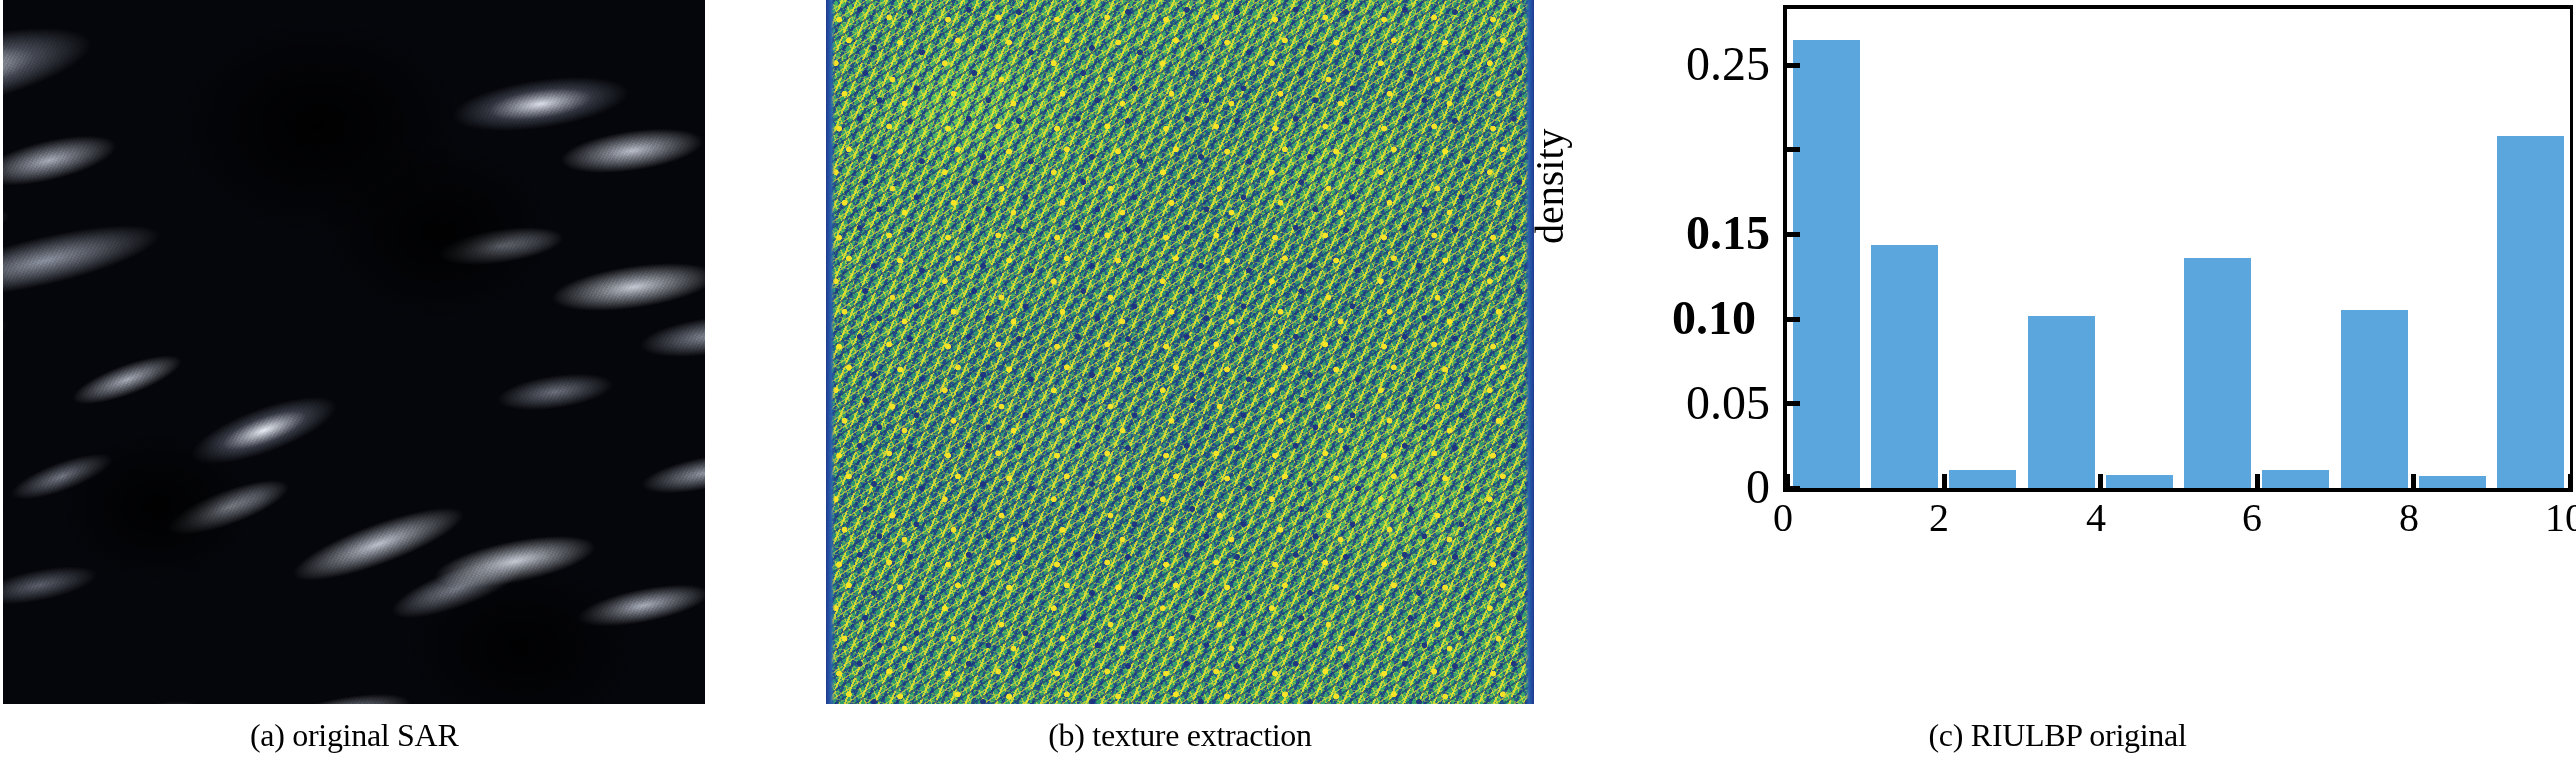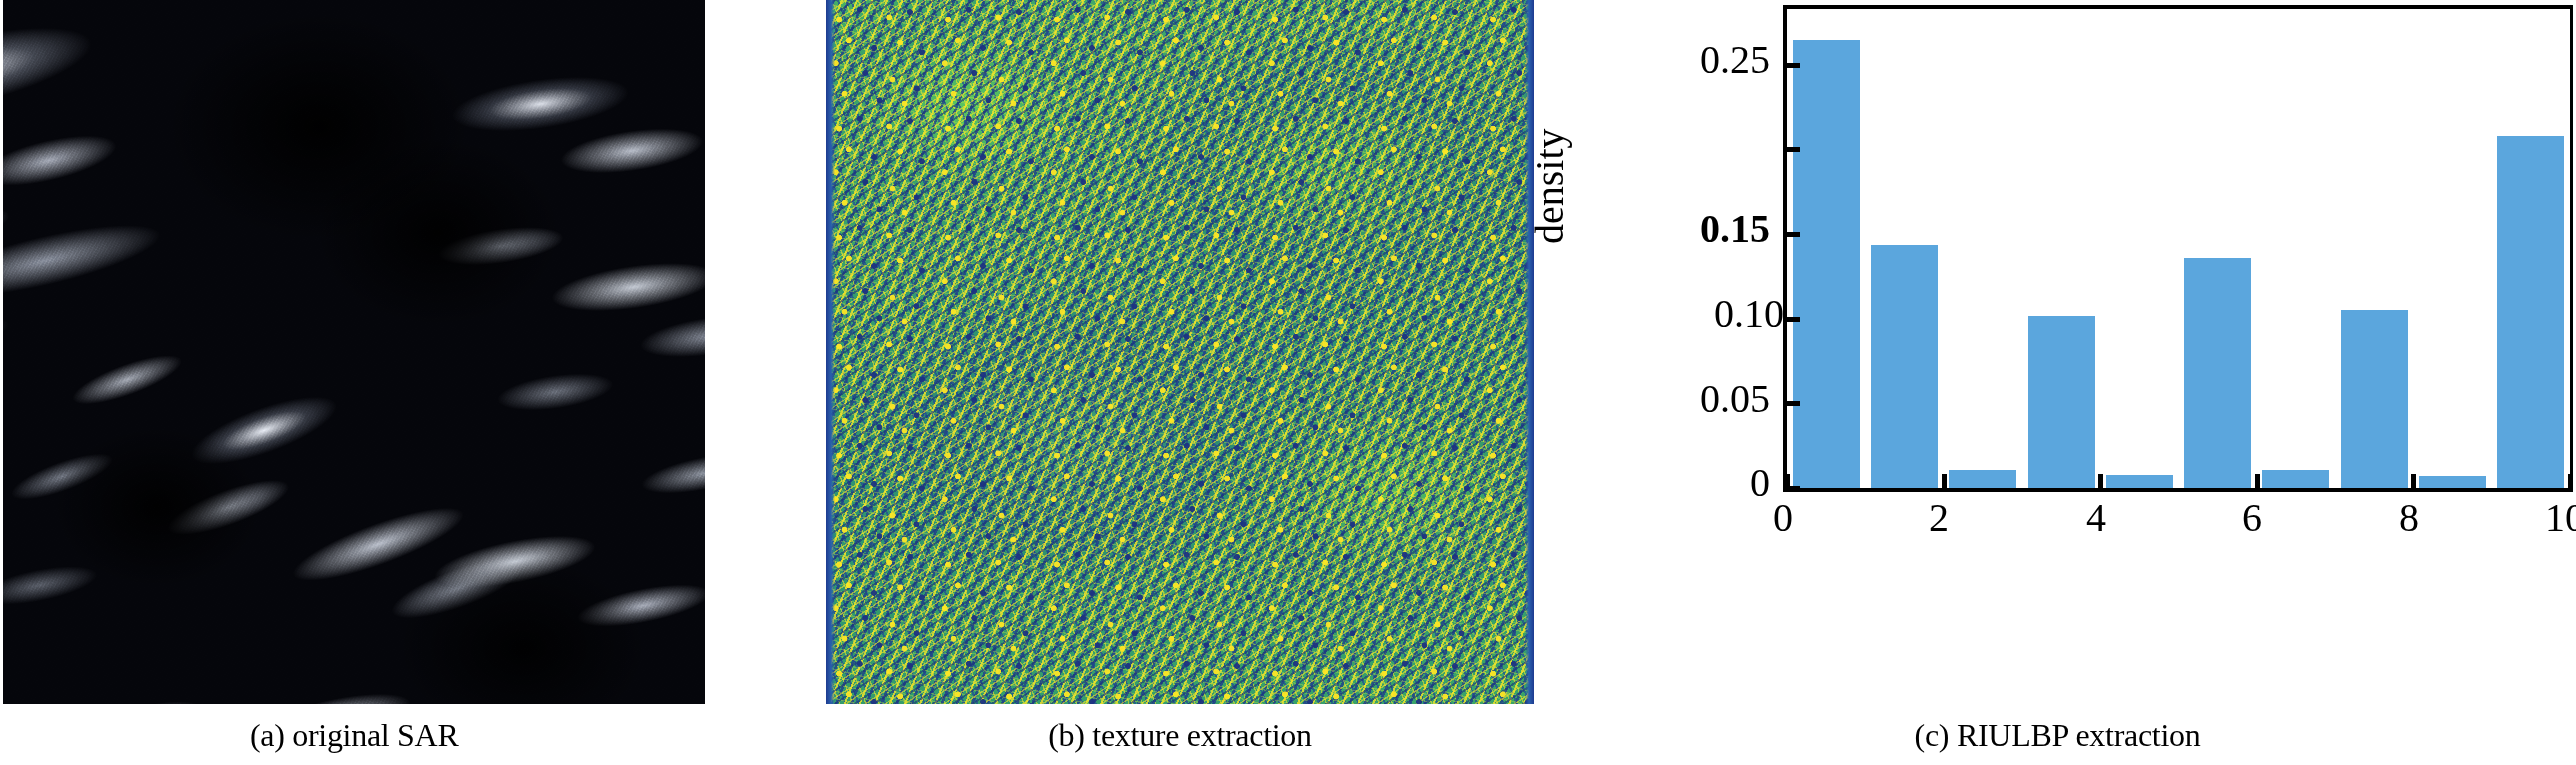--- a/index.html
+++ b/index.html
@@ -175,21 +175,21 @@
     position:absolute;bottom:0;
     background:#5ba6dd;
   }
 
   .ytick-mark{
     position:absolute;left:-0.6px;width:14px;height:4.5px;background:#000;
   }
   .ytick-label{
     position:absolute;right:1052px;
     text-align:right;width:205px;
-    font-size:40px;color:#000;line-height:1;
+    font-size:48px;color:#000;line-height:1;
     white-space:nowrap;
   }
   .xtick-mark{
     position:absolute;bottom:0;width:4.5px;height:14px;background:#000;
   }
   .xtick-label{
     position:absolute;
     text-align:center;width:90px;
     font-size:40px;color:#000;line-height:1;
     white-space:nowrap;
@@ -266,27 +266,27 @@
           <div class="xtick-mark" style="left: 155px;"></div>
           <div class="xtick-mark" style="left: 311px;"></div>
           <div class="xtick-mark" style="left: 468px;"></div>
           <div class="xtick-mark" style="left: 624px;"></div>
           <div class="xtick-mark" style="left: 781px;"></div>
         </div>
 
 
     <div class="ytick-label" style="left: 26px; top: 463px; right: auto;">0</div>
         <div class="ytick-label" style="left: 26px; top: 379px; right: auto;">0.05</div>
-        <div class="ytick-label" style="left: 40px; top: 294px; right: auto;">0.10</div>
+        <div class="ytick-label" style="left: 12px; top: 294px; right: auto; font-weight: bold;">0.10</div>
         <div class="ytick-label" style="left: 26px; top: 209px; right: auto; font-weight: bold;">0.15</div>
         <div class="ytick-label" style="left: 26px; top: 40px; right: auto;">0.25</div>
         <div class="xtick-label" style="left: 199px; top: 498px;">0</div>
         <div class="xtick-label" style="left: 355px; top: 498px;">2</div>
         <div class="xtick-label" style="left: 512px; top: 498px;">4</div>
         <div class="xtick-label" style="left: 668px; top: 498px;">6</div>
         <div class="xtick-label" style="left: 825px; top: 498px;">8</div>
         <div class="xtick-label" style="left: 981px; top: 498px;">10</div>
       </div>
-    <div class="panel-caption" style="top:717px;">(c) RIULBP extraction</div>
+    <div class="panel-caption" style="top:717px;">(c) RIULBP original</div>
   </div>
 
 </div>
 
 
 </body></html>

